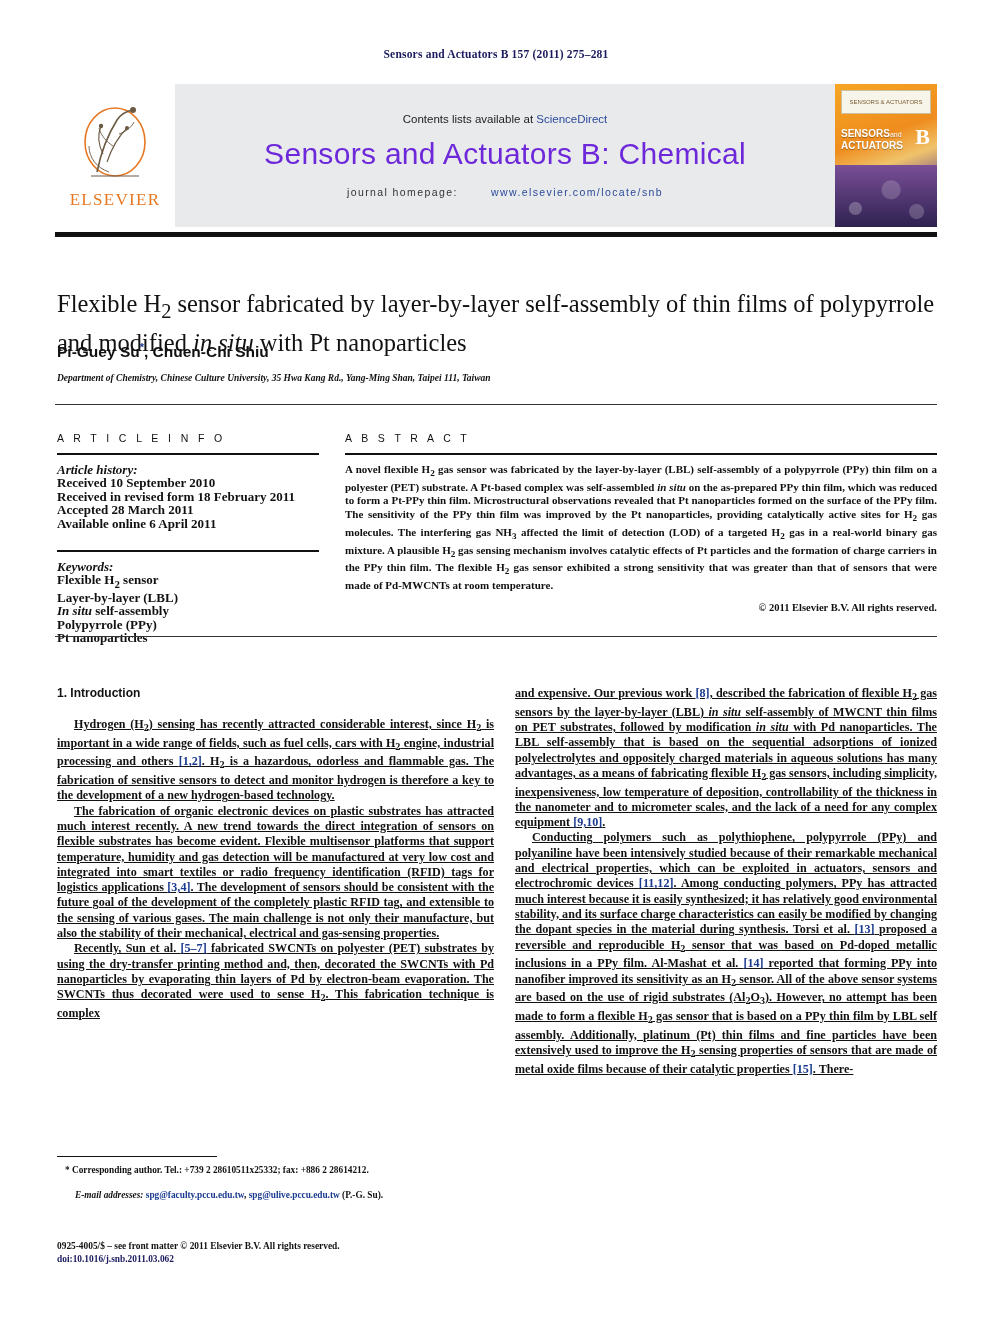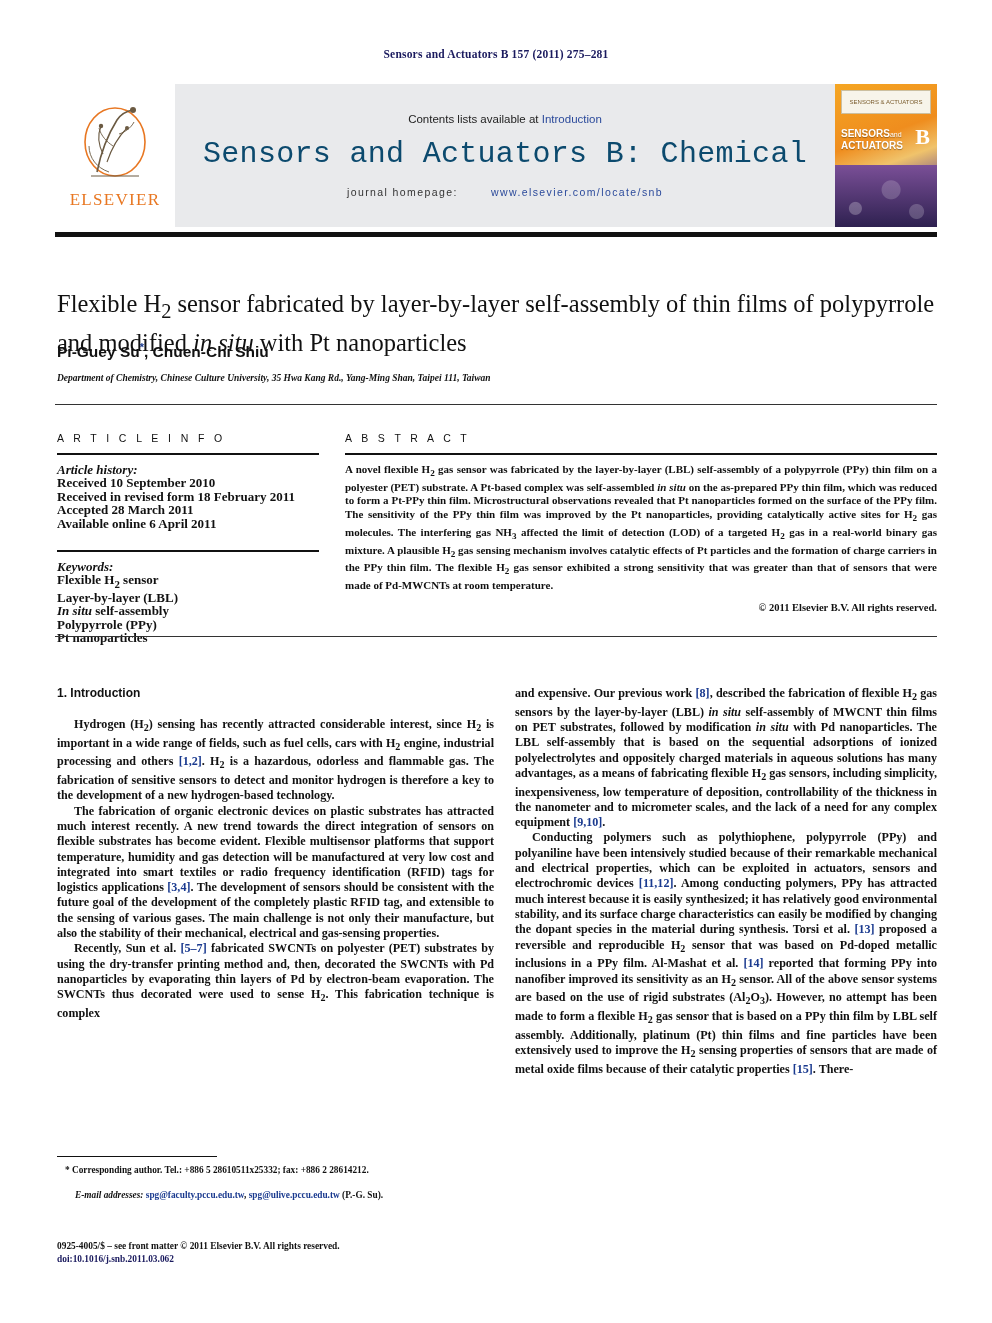--- a/index.html
+++ b/index.html
@@ -43,22 +43,22 @@
     position:absolute; left:120px; top:0; width:660px; height:143px;
     background:#e9eaec;
     display:flex; flex-direction:column; align-items:center; justify-content:center;
   }
   .hb-contents {
     font-family:"Liberation Sans", sans-serif;
     font-size:11.5px; color:#222; margin-bottom:12px;
   }
   .hb-contents a { color:#2b4a9b; text-decoration:none; }
   .hb-title {
-    font-family:Liberation Mono, monospace;
-    font-size:30px; color:#0c4a6e; letter-spacing:0.3px;
+    font-family:Liberation Sans, sans-serif;
+    font-size:30px; color:#6d28d9; letter-spacing:0.3px;
   }
   .hb-home {
     margin-top:15px;
     font-family:"Liberation Sans", sans-serif;
     font-size:10.5px; letter-spacing:1.4px; color:#333;
   }
   .hb-home .url { color:#2b4a9b;margin-left:29px; }
   .hb-logo-right {
     position:absolute; left:780px; top:0; width:102px; height:143px;
     background:linear-gradient(160deg,#f5a623 0%,#ef8d1e 38%,#f0c36b 55%,#6b4a8f 78%,#3a2a5c 100%);
@@ -151,21 +151,21 @@
   
   .body-left  { position:absolute; left:57px; top:686px; width:437px; }
   .body-right { position:absolute; left:515px; top:686px; width:422px; }
   .h2 {
     font-family:"Liberation Sans", sans-serif;
     font-weight:bold; font-size:12px; color:#111; margin-bottom:17px;
   }
   .p {
     font-family:"Liberation Serif", serif;
     font-weight:bold; font-size:12.1px; line-height:15.3px;
-    text-align:justify; color:#111; text-indent:17px; margin:0;
+    text-align:justify; color:#111; text-indent:17px; margin:0;text-decoration:underline;
   }
   .p + .p { margin-top:0; }
   .ref { color:#1a3a8f; }
 
   
   .footnote {
     position:absolute; left:57px; top:1164px; width:437px;
     font-family:"Liberation Serif", serif;
     font-weight:bold; font-size:9.3px; line-height:12.4px; color:#111;
   }
@@ -204,21 +204,21 @@
         <circle cx="56" cy="8" r="3" fill="#6b5a42"></circle>
         <circle cx="24" cy="24" r="2.2" fill="#6b5a42"></circle>
         <circle cx="50" cy="26" r="2" fill="#6b5a42"></circle>
         <path d="M14 74 h48" stroke="#6b5a42" stroke-width="1.2"></path>
       </svg>
       <div class="elsevier-word">ELSEVIER</div>
     </div>
 
     <div class="hb-center">
       <div class="hb-contents">
-        <span>Contents lists available at </span><a href="#">Introduction</a>
+        <span>Contents lists available at </span><a href="#">ScienceDirect</a>
       </div>
       <div class="hb-title">Sensors and Actuators B: Chemical</div>
       <div class="hb-home">
         <span>journal homepage:</span>
         <span class="url">www.elsevier.com/locate/snb</span>
       </div>
     </div>
 
     <div class="hb-logo-right">
       <div class="cov-top">
@@ -300,21 +300,21 @@
       and expensive. Our previous work <span class="ref">[8]</span>, described the fabrication of flexible H<sub>2</sub> gas sensors by the layer-by-layer (LBL) <i>in situ</i> self-assembly of MWCNT thin films on PET substrates, followed by modification <i>in situ</i> with Pd nanoparticles. The LBL self-assembly that is based on the sequential adsorptions of ionized polyelectrolytes and oppositely charged materials in aqueous solutions has many advantages, as a means of fabricating flexible H<sub>2</sub> gas sensors, including simplicity, inexpensiveness, low temperature of deposition, controllability of the thickness in the nanometer and to micrometer scales, and the lack of a need for any complex equipment <span class="ref">[9,10]</span>.
     </p>
 
     <p class="p">
       Conducting polymers such as polythiophene, polypyrrole (PPy) and polyaniline have been intensively studied because of their remarkable mechanical and electrical properties, which can be exploited in actuators, sensors and electrochromic devices <span class="ref">[11,12]</span>. Among conducting polymers, PPy has attracted much interest because it is easily synthesized; it has relatively good environmental stability, and its surface charge characteristics can easily be modified by changing the dopant species in the material during synthesis. Torsi et al. <span class="ref">[13]</span> proposed a reversible and reproducible H<sub>2</sub> sensor that was based on Pd-doped metallic inclusions in a PPy film. Al-Mashat et al. <span class="ref">[14]</span> reported that forming PPy into nanofiber improved its sensitivity as an H<sub>2</sub> sensor. All of the above sensor systems are based on the use of rigid substrates (Al<sub>2</sub>O<sub>3</sub>). However, no attempt has been made to form a flexible H<sub>2</sub> gas sensor that is based on a PPy thin film by LBL self assembly. Additionally, platinum (Pt) thin films and fine particles have been extensively used to improve the H<sub>2</sub> sensing properties of sensors that are made of metal oxide films because of their catalytic properties <span class="ref">[15]</span>. There-
     </p>
   </div>
 
   <div class="foot-rule"></div>
   <div class="footnote">
-    <div class="ln1">* Corresponding author. Tel.: +886 5 28610511x25332; fax: +886 2 28614212.</div>
+    <div class="ln1">* Corresponding author. Tel.: +739 2 28610511x25332; fax: +886 2 28614212.</div>
     <div class="ln2">
       <span class="em">E-mail addresses:</span>
       <a href="#">spg@faculty.pccu.edu.tw</a>,
       <a href="#">spg@ulive.pccu.edu.tw</a>
       <span>(P.-G. Su).</span>
     </div>
   </div>
 
   <div class="issn">
     <div>0925-4005/$ – see front matter © 2011 Elsevier B.V. All rights reserved.</div>

